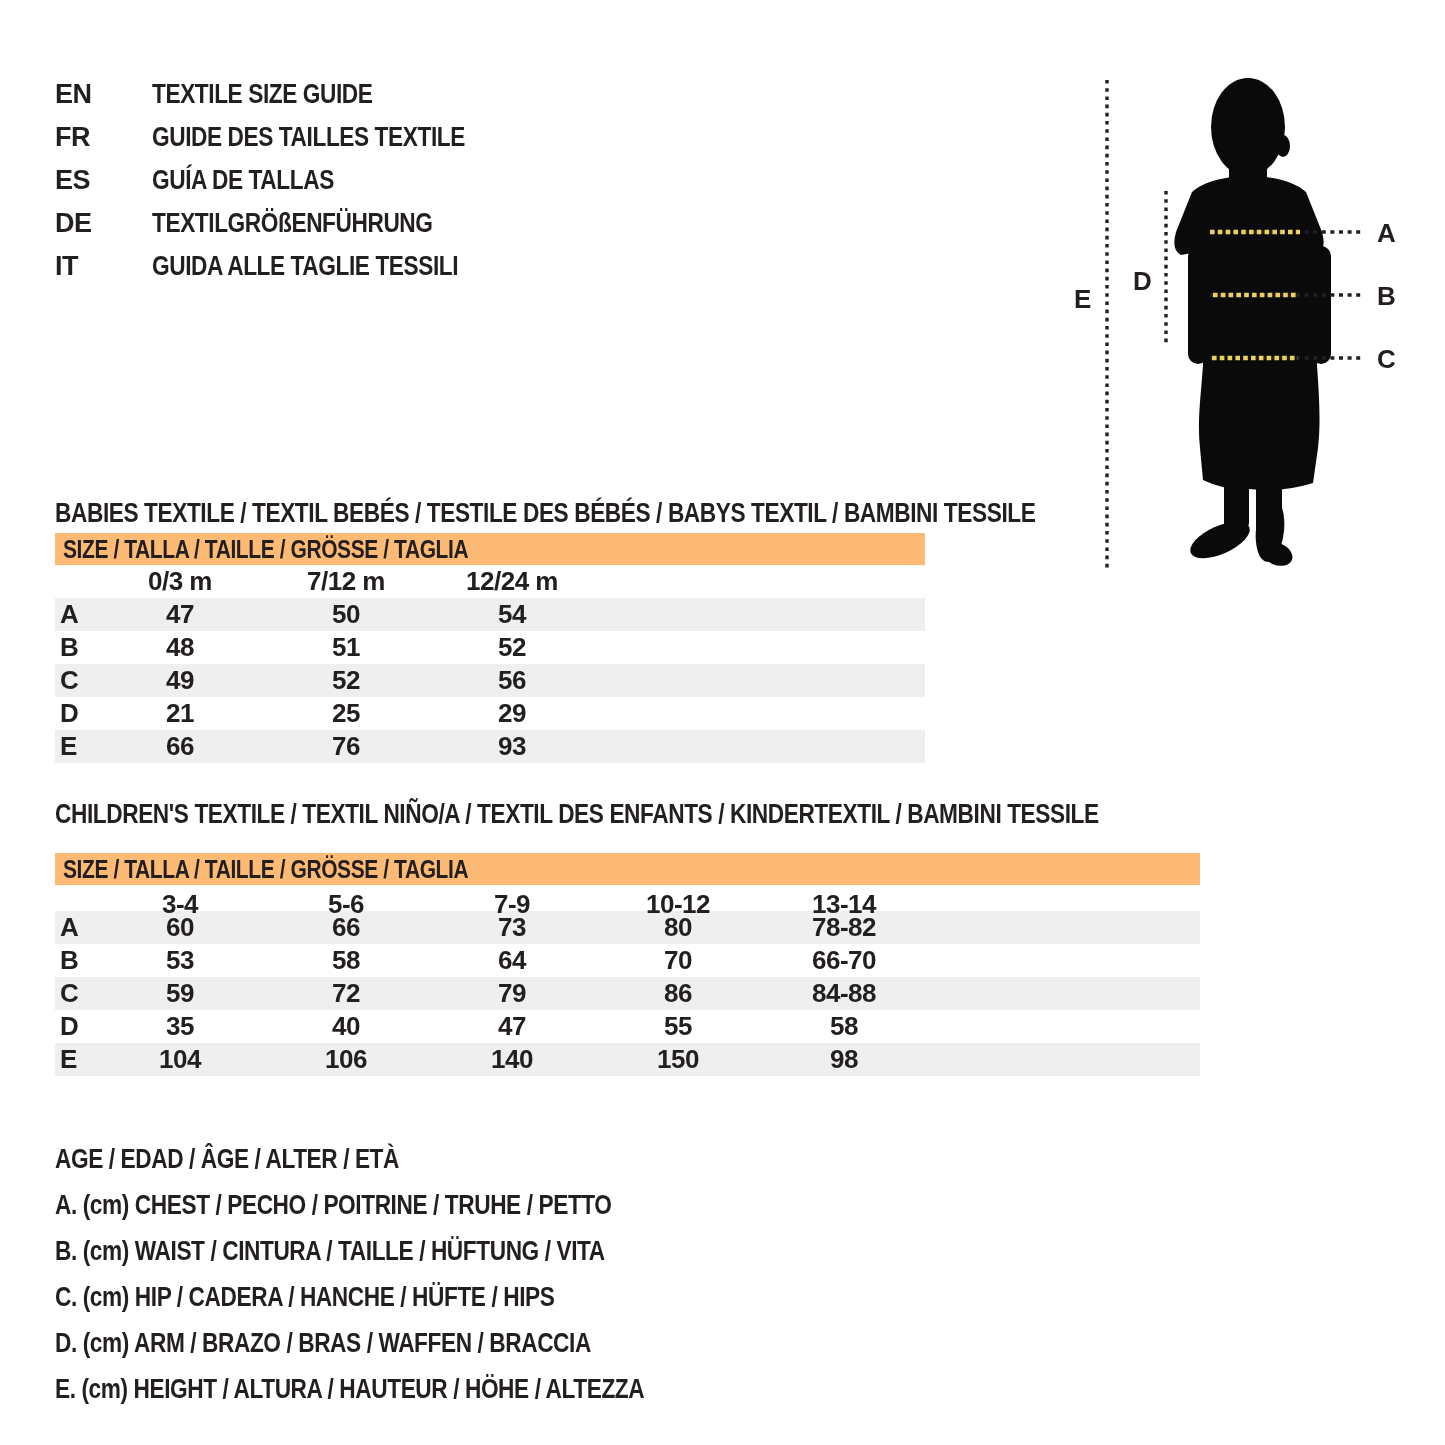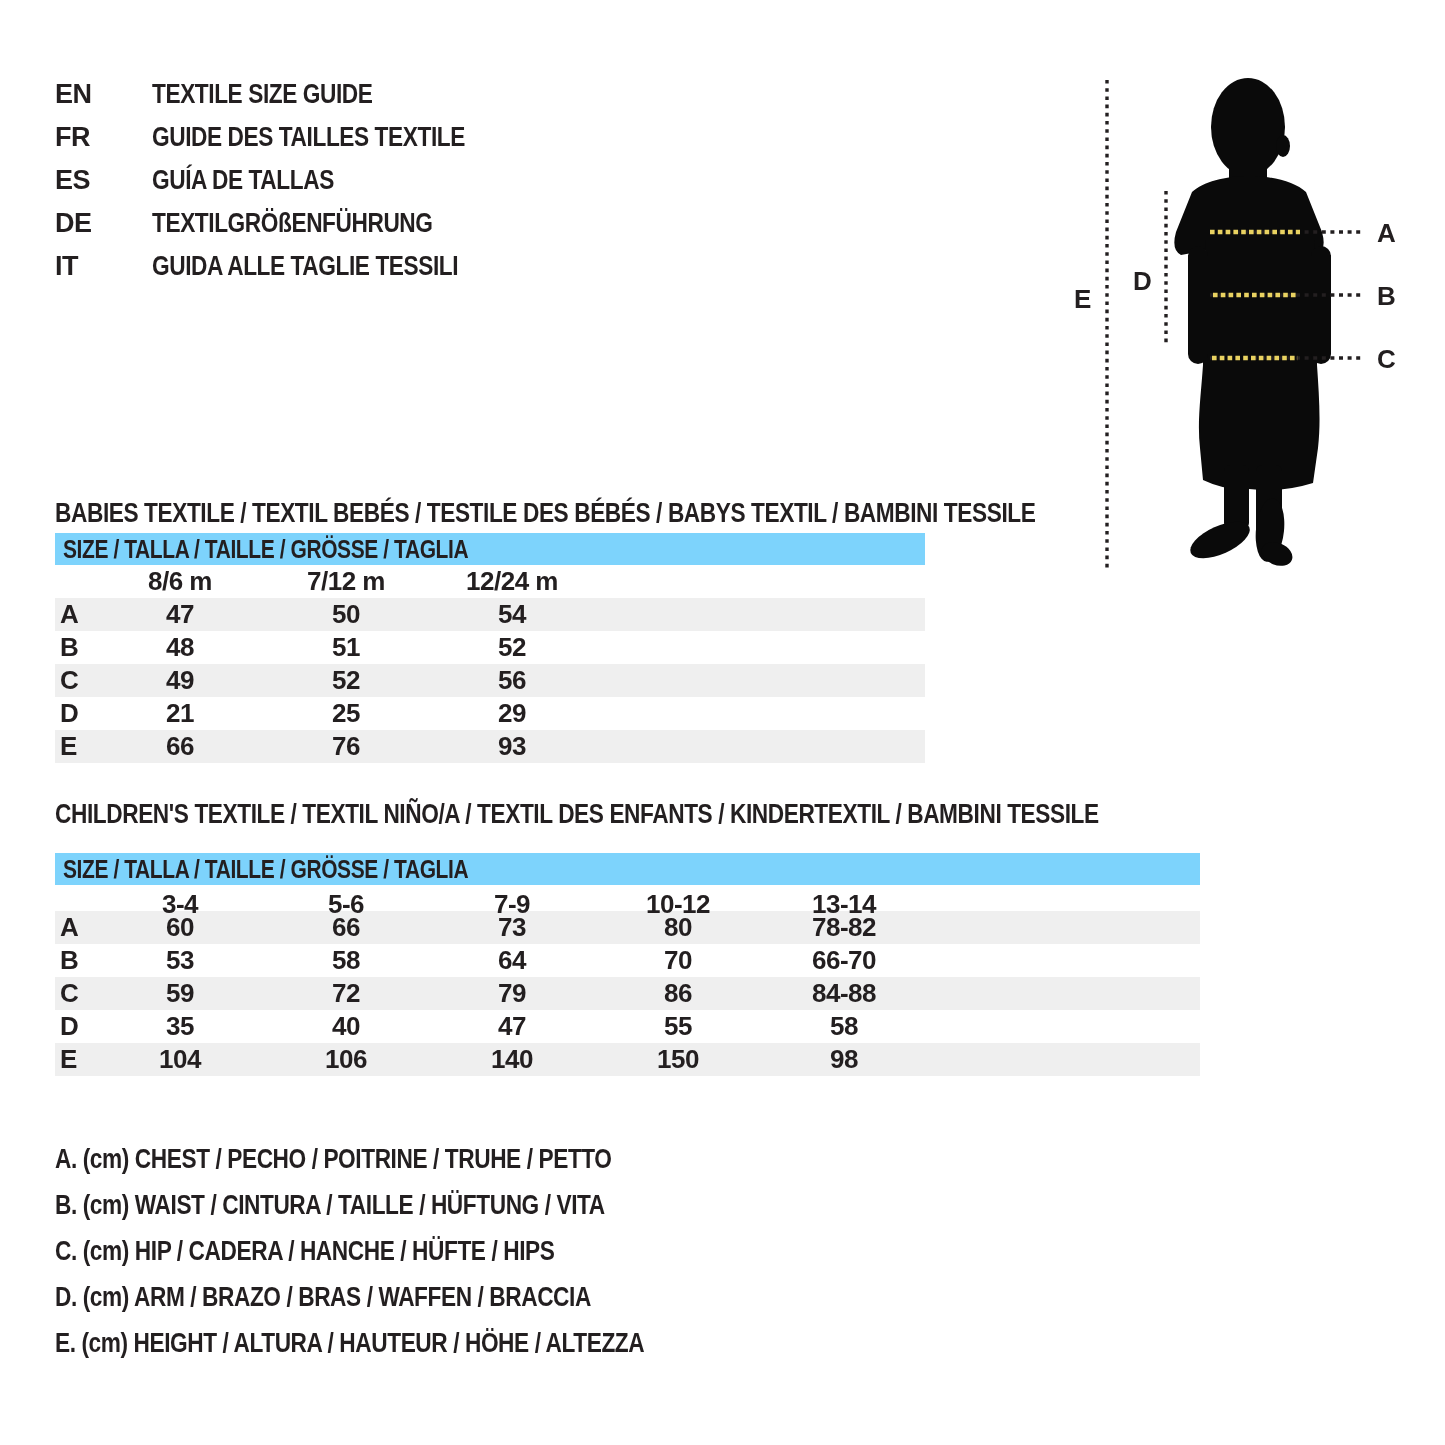--- a/index.html
+++ b/index.html
@@ -17,21 +17,21 @@
 
   
   .sec-title{position:absolute;left:55px;font-size:27px;font-weight:700;line-height:27px;white-space:nowrap;letter-spacing:-0.5px;}
   #babies-title{top:500px;text-align:right;}
   #children-title{top:801px;}
 
   
   .size-table{position:absolute;left:55px;letter-spacing:-0.5px;}
   #babies-table{top:533px;width:870px;}
   #children-table{top:853px;width:1145px;}
-  .size-bar{height:32px;line-height:32px;background:#7dd3fc;padding-left:8px;font-size:25px;font-weight:700;}
+  .size-bar{height:32px;line-height:32px;background:#fdba74;padding-left:8px;font-size:25px;font-weight:700;}
   .col-row{display:flex;font-size:26px;font-weight:700;}
   #babies-table .col-row{height:33px;line-height:33px;}
   #children-table .col-row{height:26px;line-height:38px;}
   .letter-col{width:42px;padding-left:5px;box-sizing:border-box;}
   .data-col{width:166px;text-align:center;}
   .data-row{display:flex;height:33px;line-height:33px;font-size:26px;font-weight:700;}
   .data-row.stripe{background:#efefef;}
 
   
   .legend{position:absolute;left:55px;top:1136px;font-size:27px;font-weight:700;letter-spacing:-0.5px;}
@@ -108,21 +108,21 @@
 <div class="sec-title" id="babies-title">
   <span class="condensed">BABIES TEXTILE / TEXTIL BEBÉS / TESTILE DES BÉBÉS / BABYS TEXTIL / BAMBINI TESSILE</span>
 </div>
 
 <div class="size-table" id="babies-table">
   <div class="size-bar">
     <span class="condensed">SIZE / TALLA / TAILLE / GRÖSSE / TAGLIA</span>
   </div>
   <div class="col-row">
     <div class="letter-col"></div>
-    <div class="data-col">8/6 m</div>
+    <div class="data-col">0/3 m</div>
     <div class="data-col">7/12 m</div>
     <div class="data-col">12/24 m</div>
   </div>
   <div class="data-row stripe">
     <div class="letter-col">A</div>
     <div class="data-col">47</div>
     <div class="data-col">50</div>
     <div class="data-col">54</div>
   </div>
   <div class="data-row">
@@ -204,20 +204,23 @@
     <div class="data-col">104</div>
     <div class="data-col">106</div>
     <div class="data-col">140</div>
     <div class="data-col">150</div>
     <div class="data-col">98</div>
   </div>
 </div>
 
 <div class="legend">
   <div class="legend-line">
+    <span class="condensed">AGE / EDAD / ÂGE / ALTER / ETÀ</span>
+  </div>
+  <div class="legend-line">
     <span class="condensed">A. (cm) CHEST / PECHO / POITRINE / TRUHE / PETTO</span>
   </div>
   <div class="legend-line">
     <span class="condensed">B. (cm) WAIST / CINTURA / TAILLE / HÜFTUNG / VITA</span>
   </div>
   <div class="legend-line">
     <span class="condensed">C. (cm) HIP / CADERA / HANCHE / HÜFTE / HIPS</span>
   </div>
   <div class="legend-line">
     <span class="condensed">D. (cm) ARM / BRAZO / BRAS / WAFFEN / BRACCIA</span>

